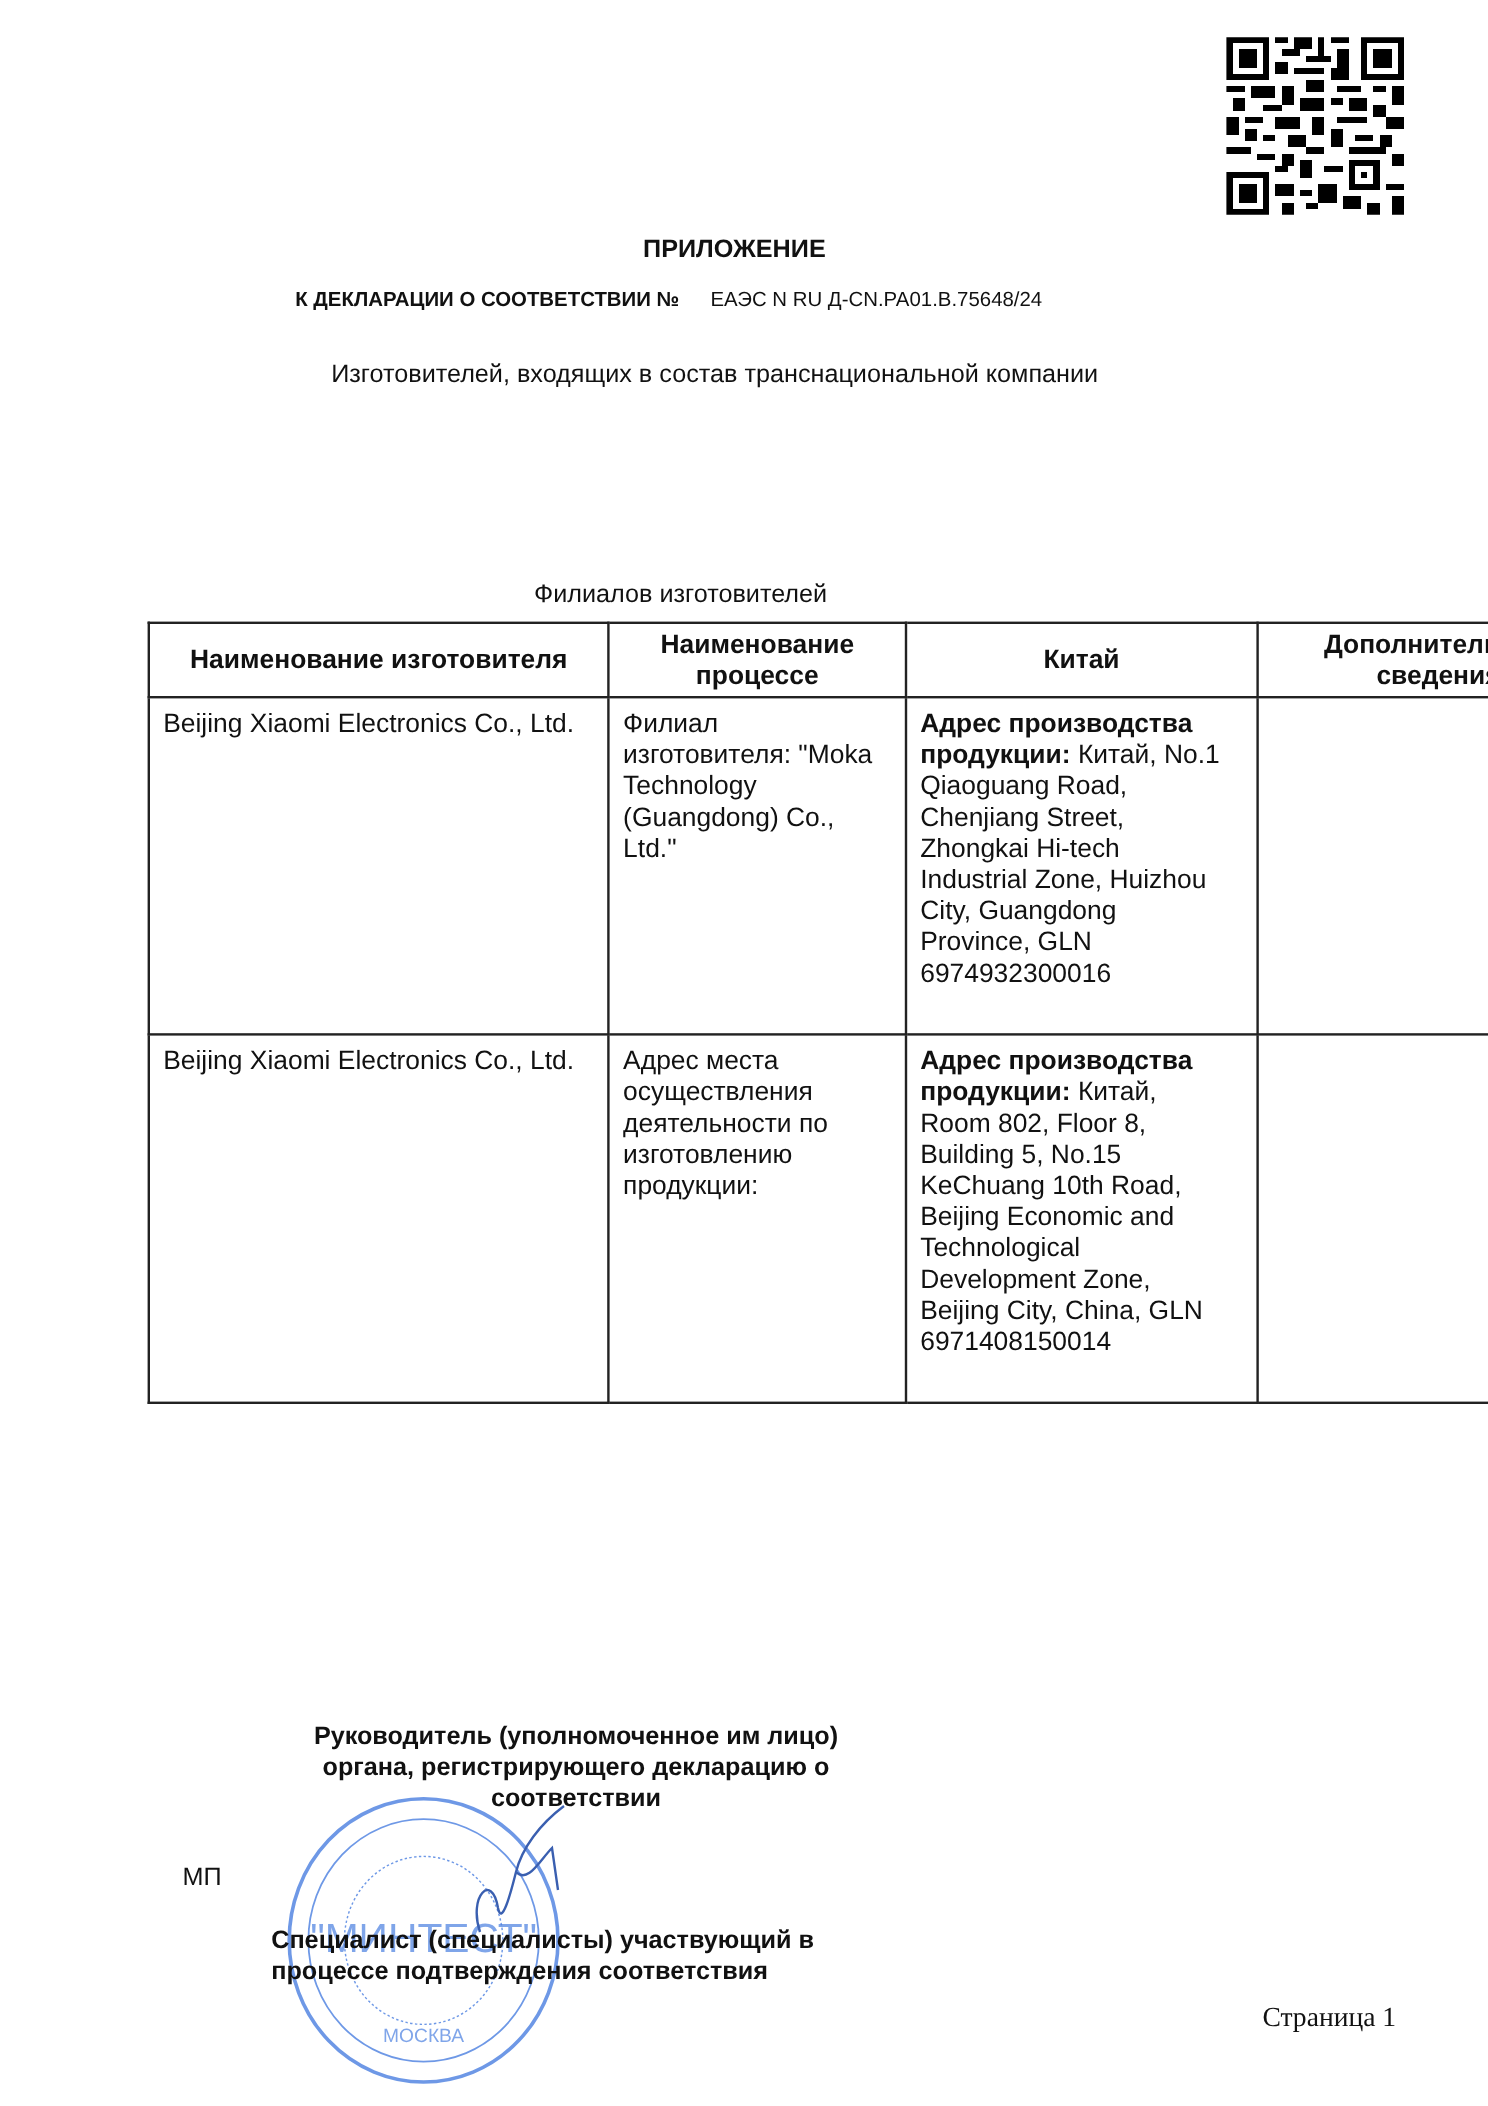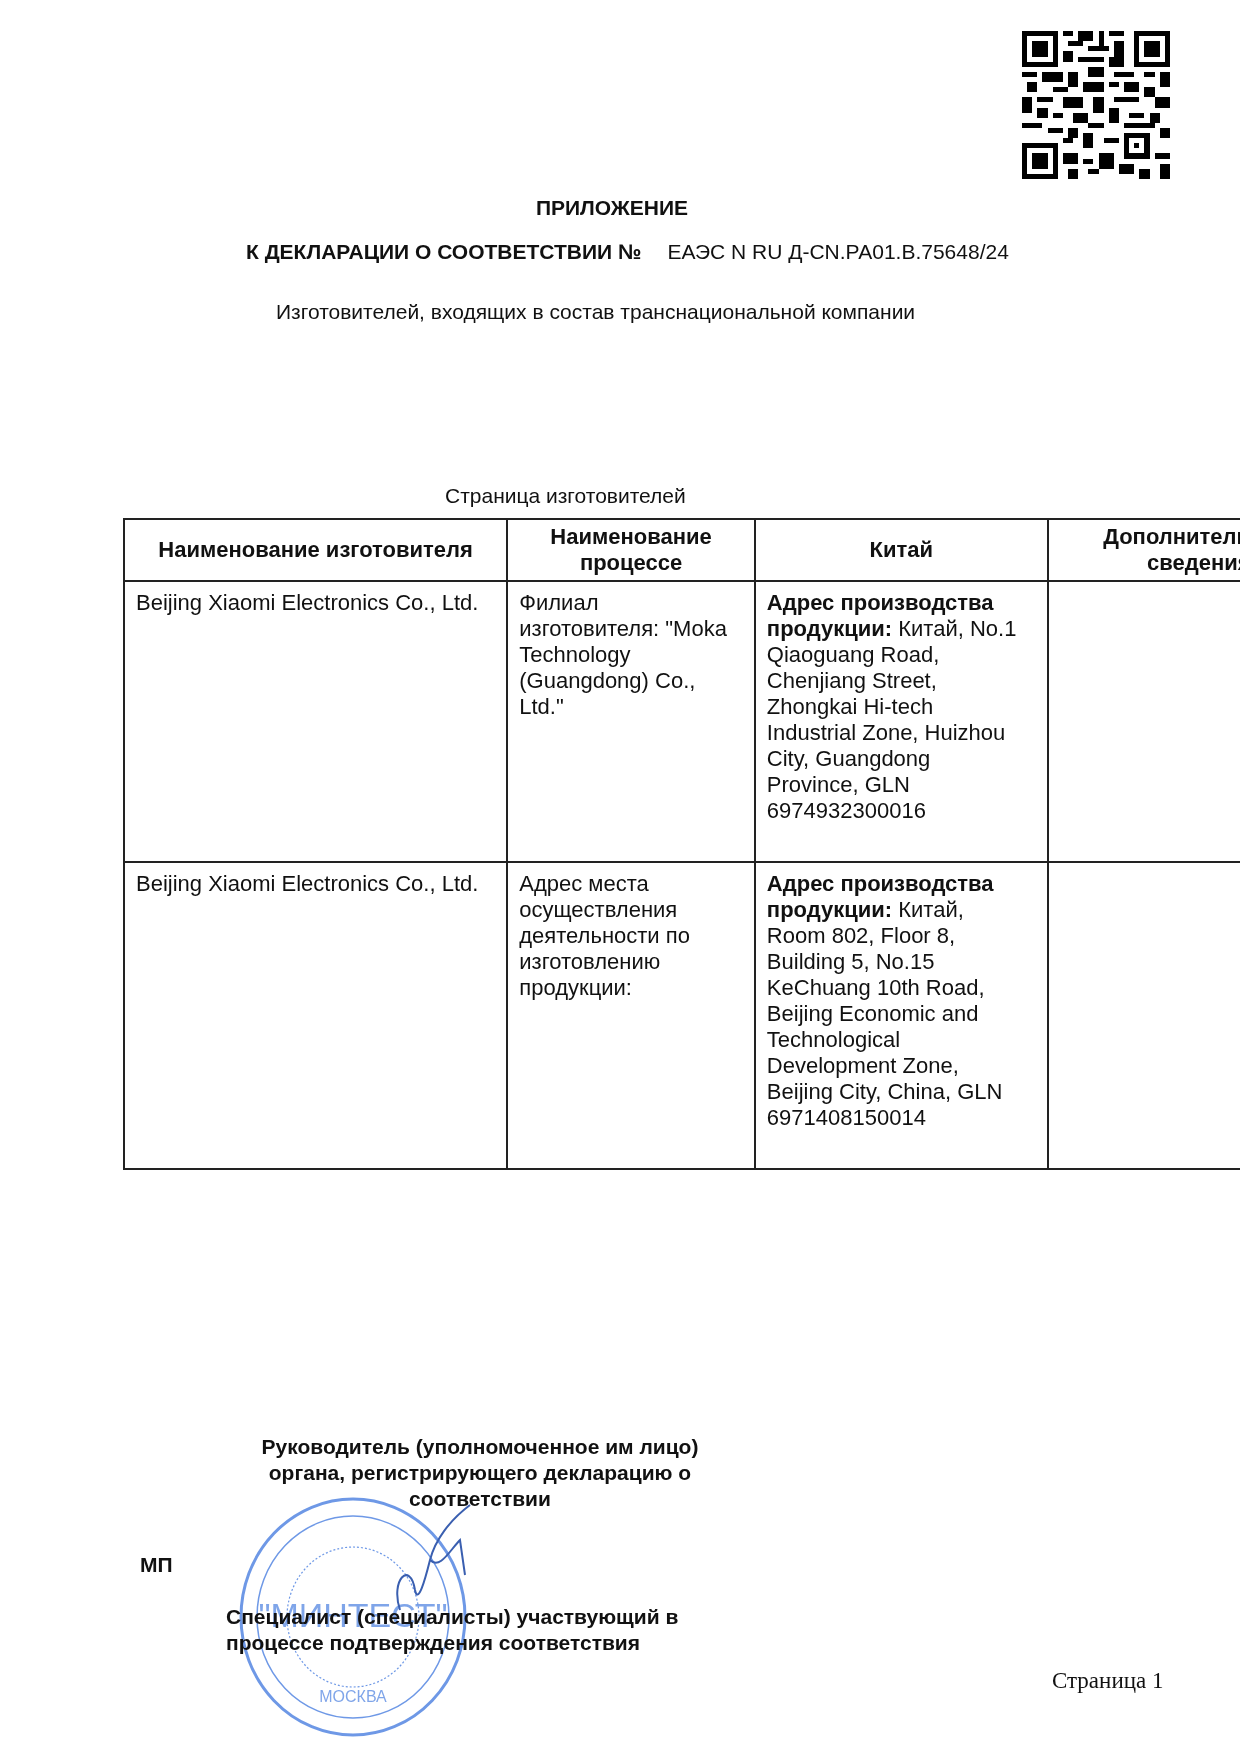--- a/index.html
+++ b/index.html
@@ -6,21 +6,21 @@
     body {
       width: 1240px; height: 1755px; position: relative; overflow: hidden;
       font-family: "Liberation Sans", sans-serif; color: #111;
     }
     .qr { position: absolute; left: 1022px; top: 31px; width: 148px; height: 148px; }
     .title {
       position: absolute; left: 0; width: 1224px; text-align: center;
       font-weight: bold; font-size: 21px; top: 196px;
     }
     .decl {
-      position: absolute; top: 240px; left: 246px; font-size: 21px; white-space: nowrap;
+      position: absolute; top: 240px; left: 246px; font-size: 17px; white-space: nowrap;
     }
     .decl b { font-weight: bold; }
     .decl .num { margin-left: 26px; font-weight: normal; }
     .subtitle {
       position: absolute; top: 300px; left: 276px; font-size: 21px; text-align: center;
     }
     .caption {
       position: absolute; top: 484px; left: 445px; font-size: 21px;
     }
     table.main {
@@ -39,21 +39,21 @@
     .c3 { width: 228px; }
     .c4 { width: 236px; }
     tr.r1 td { height: 265px; }
     tr.r2 td { height: 291px; }
     .bold { font-weight: bold; }
     .sig1 {
       position: absolute; top: 1434px; left: 230px; width: 500px; text-align: center;
       font-weight: bold; font-size: 21px; line-height: 26px;
     }
     .mp {
-      position: absolute; top: 1553px; left: 140px; font-weight: bold; font-size: 21px;
+      position: absolute; top: 1553px; left: 152px; font-weight: normal; font-size: 21px;
     }
     .sig2 {
       position: absolute; top: 1604px; left: 226px; width: 510px; text-align: left;
       font-weight: bold; font-size: 21px; line-height: 26px; z-index: 3;
     }
     .stamp { position: absolute; left: 228px; top: 1492px; width: 250px; height: 250px; z-index: 2; }
     .signature { position: absolute; left: 380px; top: 1500px; width: 110px; height: 120px; z-index: 2; }
     .page {
       position: absolute; top: 1668px; left: 1052px;
       font-family: "Liberation Serif", serif; font-size: 23px;
@@ -131,21 +131,21 @@
       <rect x="23" y="27" width="2" height="2"></rect>
       <rect x="27" y="26" width="2" height="3"></rect>
   </g>
 </svg>
 
 <div class="title">ПРИЛОЖЕНИЕ</div>
 <div class="decl">
   <b>К ДЕКЛАРАЦИИ О СООТВЕТСТВИИ №</b><span class="num">ЕАЭС N RU Д-CN.РА01.В.75648/24</span>
 </div>
 <div class="subtitle">Изготовителей, входящих в состав транснациональной компании</div>
-<div class="caption">Страница изготовителей</div>
+<div class="caption">Филиалов изготовителей</div>
 
 <table class="main">
   <thead>
     <tr>
       <th class="c1">Наименование изготовителя</th>
       <th class="c2">Наименование процессе</th>
       <th class="c3">Китай</th>
       <th class="c4">Дополнительные сведения</th>
     </tr>
   </thead>

